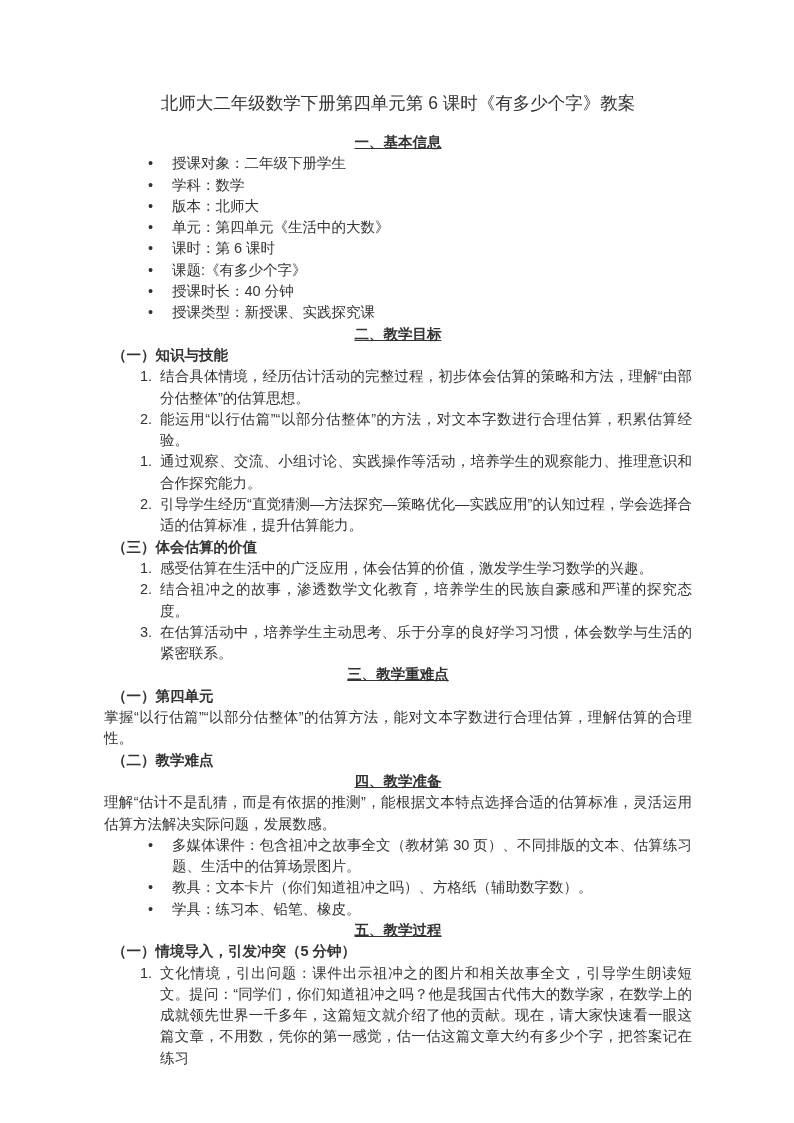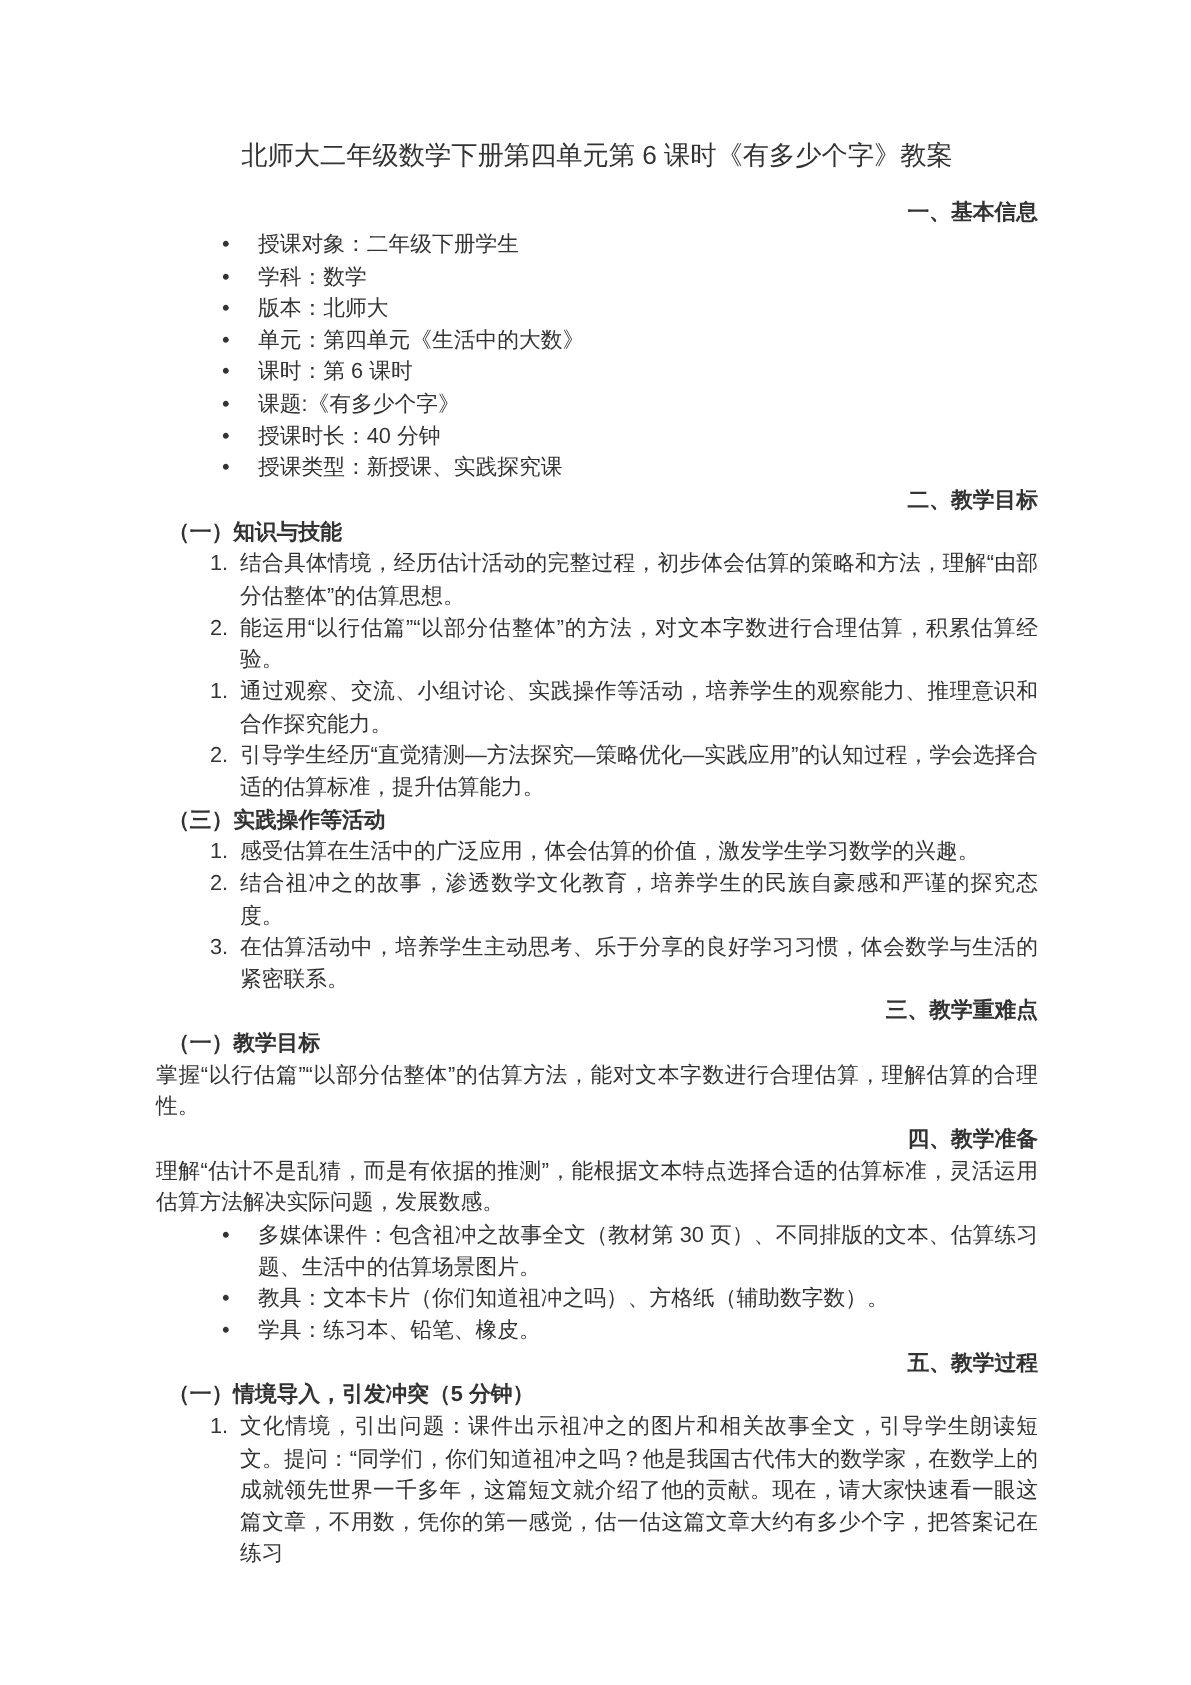--- a/index.html
+++ b/index.html
@@ -26,21 +26,22 @@
     margin-bottom: 15px;
     white-space: nowrap;
   }
   .b {
     font-size: 14.5px;
     line-height: 21.3px;
     text-align: justify;
   }
   .h1 {
     font-weight: 700;
-    text-align: right;
+    text-align: center;
+    text-decoration: underline;
   }
   .h2 {
     font-weight: 700;
     padding-left: 8px;
     text-align: left;
   }
   .bullet {
     position: relative;
     padding-left: 68px;
   }
@@ -81,28 +82,29 @@
   <div class="b bullet"><span class="dot">•</span><span>授课类型：新授课、实践探究课</span></div>
 
   <div class="b h1">二、教学目标</div>
   <div class="b h2">（一）知识与技能</div>
   <div class="b num"><span class="marker">1.</span><span>结合具体情境，经历估计活动的完整过程，初步体会估算的策略和方法，理解“由部分估整体”的估算思想。</span></div>
   <div class="b num"><span class="marker">2.</span><span>能运用“以行估篇”“以部分估整体”的方法，对文本字数进行合理估算，积累估算经验。</span></div>
 
   <div class="b num"><span class="marker">1.</span><span>通过观察、交流、小组讨论、实践操作等活动，培养学生的观察能力、推理意识和合作探究能力。</span></div>
   <div class="b num"><span class="marker">2.</span><span>引导学生经历“直觉猜测—方法探究—策略优化—实践应用”的认知过程，学会选择合适的估算标准，提升估算能力。</span></div>
 
-  <div class="b h2">（三）实践操作等活动</div>
+  <div class="b h2">（三）体会估算的价值</div>
   <div class="b num"><span class="marker">1.</span><span>感受估算在生活中的广泛应用，体会估算的价值，激发学生学习数学的兴趣。</span></div>
   <div class="b num"><span class="marker">2.</span><span>结合祖冲之的故事，渗透数学文化教育，培养学生的民族自豪感和严谨的探究态度。</span></div>
   <div class="b num"><span class="marker">3.</span><span>在估算活动中，培养学生主动思考、乐于分享的良好学习习惯，体会数学与生活的紧密联系。</span></div>
 
   <div class="b h1">三、教学重难点</div>
-  <div class="b h2">（一）教学目标</div>
+  <div class="b h2">（一）第四单元</div>
   <div class="b para">掌握“以行估篇”“以部分估整体”的估算方法，能对文本字数进行合理估算，理解估算的合理性。</div>
+  <div class="b h2">（二）教学难点</div>
   <div class="b h1">四、教学准备</div>
 
   <div class="b para">理解“估计不是乱猜，而是有依据的推测”，能根据文本特点选择合适的估算标准，灵活运用估算方法解决实际问题，发展数感。</div>
   <div class="b bullet"><span class="dot">•</span><span>多媒体课件：包含祖冲之故事全文（教材第 30 页）、不同排版的文本、估算练习题、生活中的估算场景图片。</span></div>
   <div class="b bullet"><span class="dot">•</span><span>教具：文本卡片（你们知道祖冲之吗）、方格纸（辅助数字数）。</span></div>
   <div class="b bullet"><span class="dot">•</span><span>学具：练习本、铅笔、橡皮。</span></div>
 
   <div class="b h1">五、教学过程</div>
   <div class="b h2">（一）情境导入，引发冲突（5 分钟）</div>
   <div class="b num"><span class="marker">1.</span><span>文化情境，引出问题：课件出示祖冲之的图片和相关故事全文，引导学生朗读短文。提问：“同学们，你们知道祖冲之吗？他是我国古代伟大的数学家，在数学上的成就领先世界一千多年，这篇短文就介绍了他的贡献。现在，请大家快速看一眼这篇文章，不用数，凭你的第一感觉，估一估这篇文章大约有多少个字，把答案记在练习</span></div>

